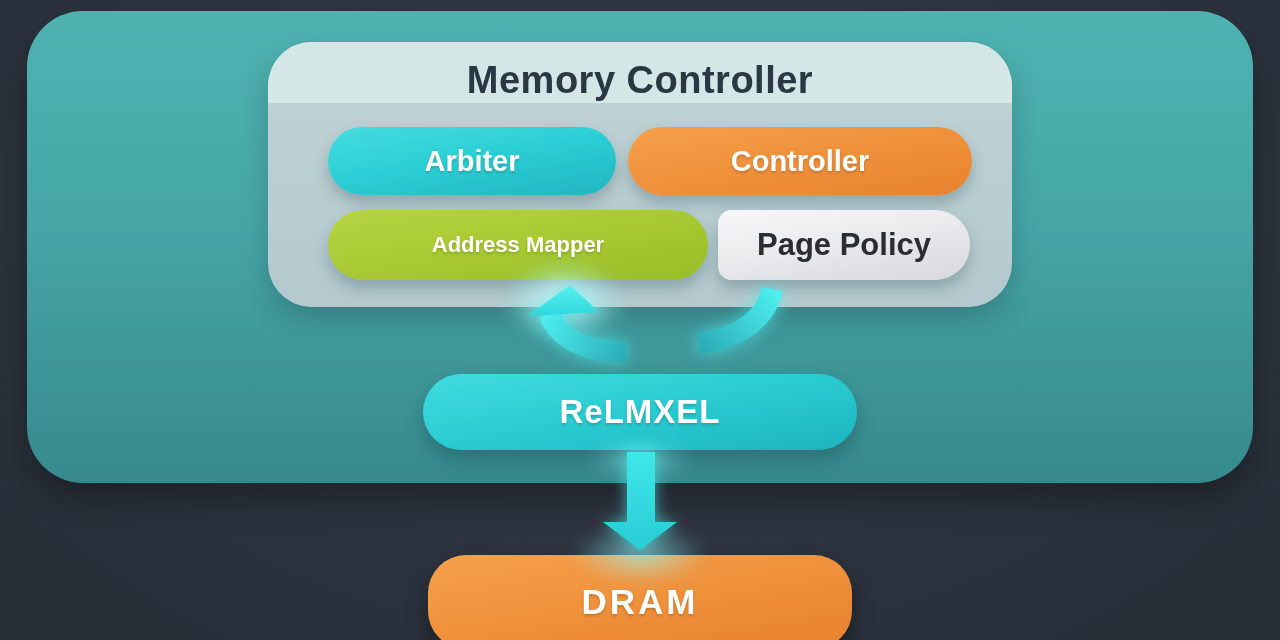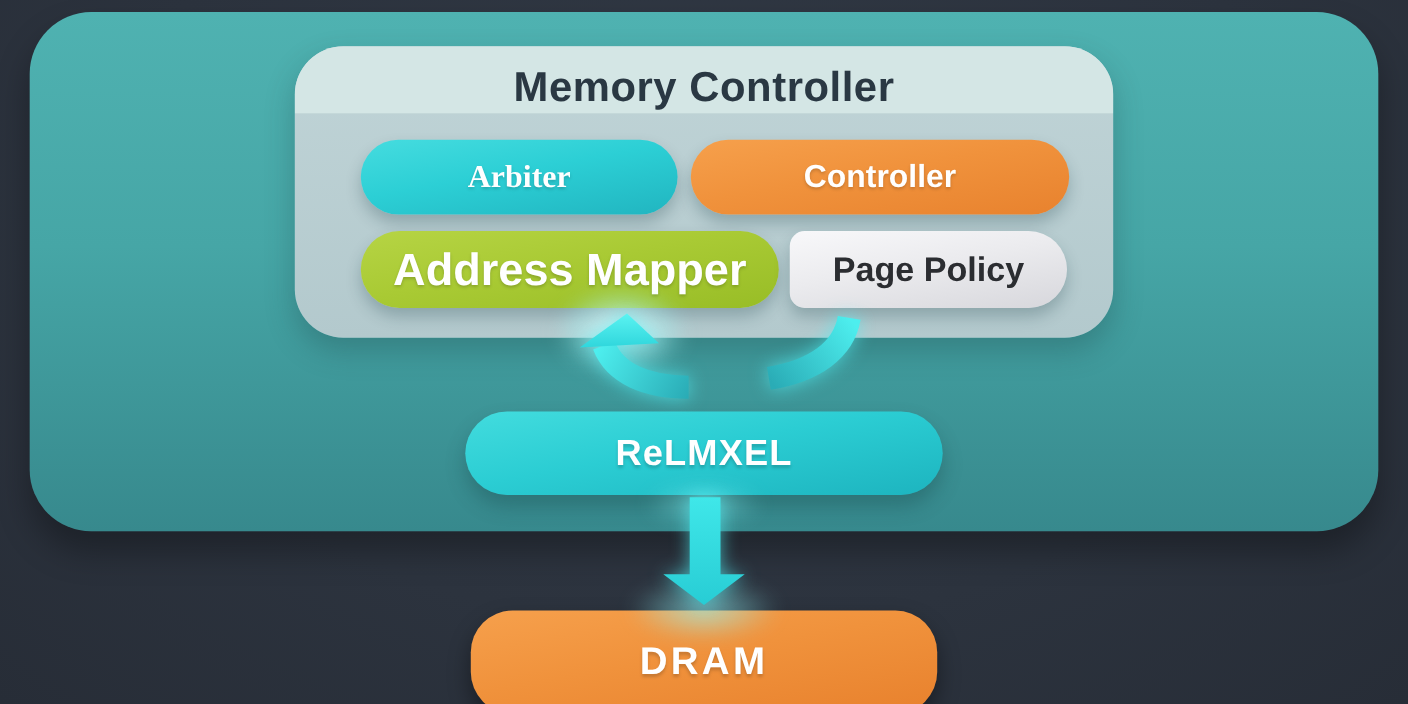--- a/index.html
+++ b/index.html
@@ -32,28 +32,27 @@
   }
   .pill{
     position:absolute;display:flex;align-items:center;justify-content:center;
     font-weight:bold;color:#ffffff;
     text-shadow:0 2px 3px rgba(0,0,0,0.18);
     box-shadow:0 8px 14px rgba(18,56,62,0.25);
   }
   .pill-arbiter{
     left:328px;top:127px;width:288px;height:68px;border-radius:34px;font-size:29px;
     background:linear-gradient(170deg,#45dcdf 0%,#2ccfd5 45%,#21b5c0 100%);
-    font-family:Liberation Serif, serif;
   }
   .pill-scheduler{
     left:628px;top:127px;width:344px;height:68px;border-radius:34px;font-size:29px;
     background:linear-gradient(170deg,#f6a04c 0%,#f0923c 45%,#e8822e 100%);
   }
   .pill-address-mapper{
-    left:328px;top:210px;width:380px;height:70px;border-radius:35px;font-size:41px;
+    left:328px;top:210px;width:380px;height:70px;border-radius:35px;font-size:22px;
     background:linear-gradient(170deg,#b6d444 0%,#a9ca34 45%,#98bd26 100%);
   }
   .pill-page-policy{
     left:718px;top:210px;width:252px;height:70px;font-size:31px;
     border-radius:14px 36px 36px 14px;
     background:linear-gradient(170deg,#f8f8fa 0%,#ebebee 45%,#d7d7dc 100%);
     color:#2b2d31;text-shadow:none;
   }
   .pill-relmxel{
     left:423px;top:374px;width:434px;height:76px;border-radius:38px;font-size:33px;

